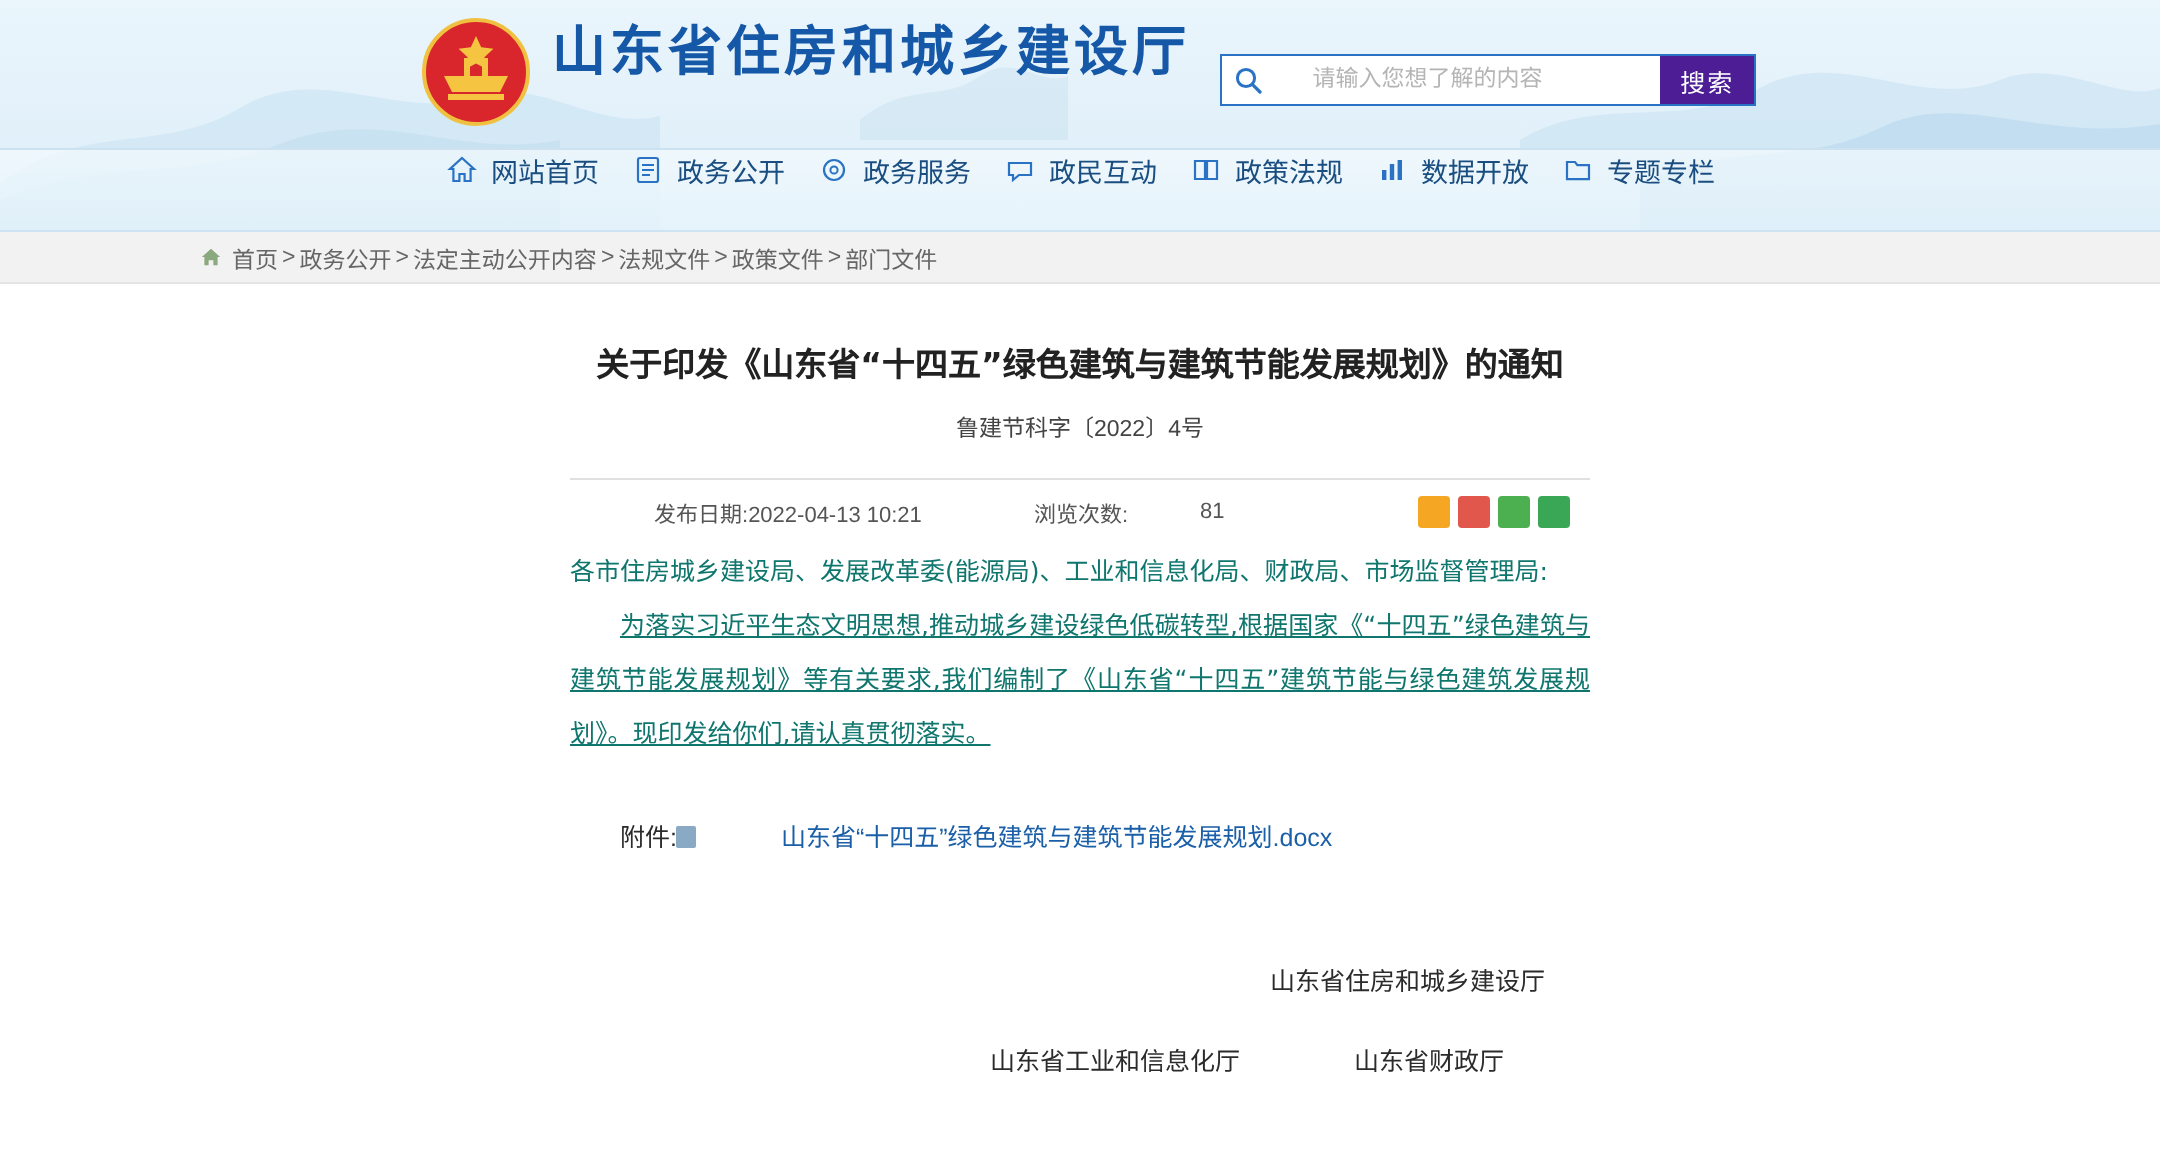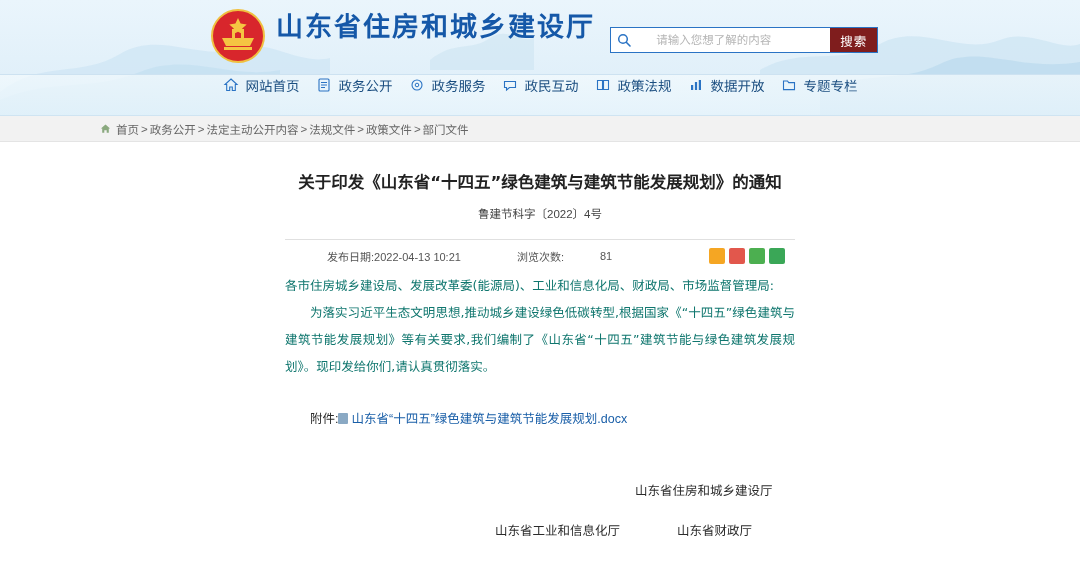--- a/index.html
+++ b/index.html
@@ -90,21 +90,21 @@
     outline: none;
     flex: 1;
     font-size: 11.5px;
     color: #333;
     font-family: "Liberation Sans", sans-serif;
     padding: 0;
   }
   .search-input::placeholder { color: #b5b5b5; }
   .search-btn {
     width: 56px;
-    background: #7f1d1d;
+    background: #4c1d95;
     color: #fff;
     font-size: 12.5px;
     border: none;
     cursor: pointer;
     font-family: "Liberation Sans", sans-serif;
     letter-spacing: 1px;
   }
 
   
   .nav-bar {
@@ -201,39 +201,40 @@
   .share-ico.s4 { background: #3aa757; }
 
   .art-body {
     font-family: "DejaVu Sans", "Liberation Sans", sans-serif;
     font-size: 12.5px;
     color: #0f766e;
     line-height: 27px;
     text-align: justify;
   }
   .art-body p { margin: 0; }
-  .indent2 { text-indent: 2em; }
+  .indent2 { text-indent: 2em; text-decoration: underline; }
 
   .attach-line {
     margin-top: 28px;
     font-size: 12.5px;
     color: #2b2b2b;
     text-indent: 2em;
   }
   .attach-ico {
     display: inline-block;
     width: 10px; height: 11px;
     background: #8aa9c4;
     vertical-align: -1px;
     margin-right: 3px;
     border-radius: 1px;
   }
   .attach-link {
     color: #1a5fa8;
     text-decoration: none;
+    margin-left: 39px;
   }
 
   .signers {
     margin-top: 44px;
     font-family: "DejaVu Sans", "Liberation Sans", sans-serif;
     font-size: 12.5px;
     color: #2b2b2b;
     line-height: 40px;
   }
   .sign-row {

